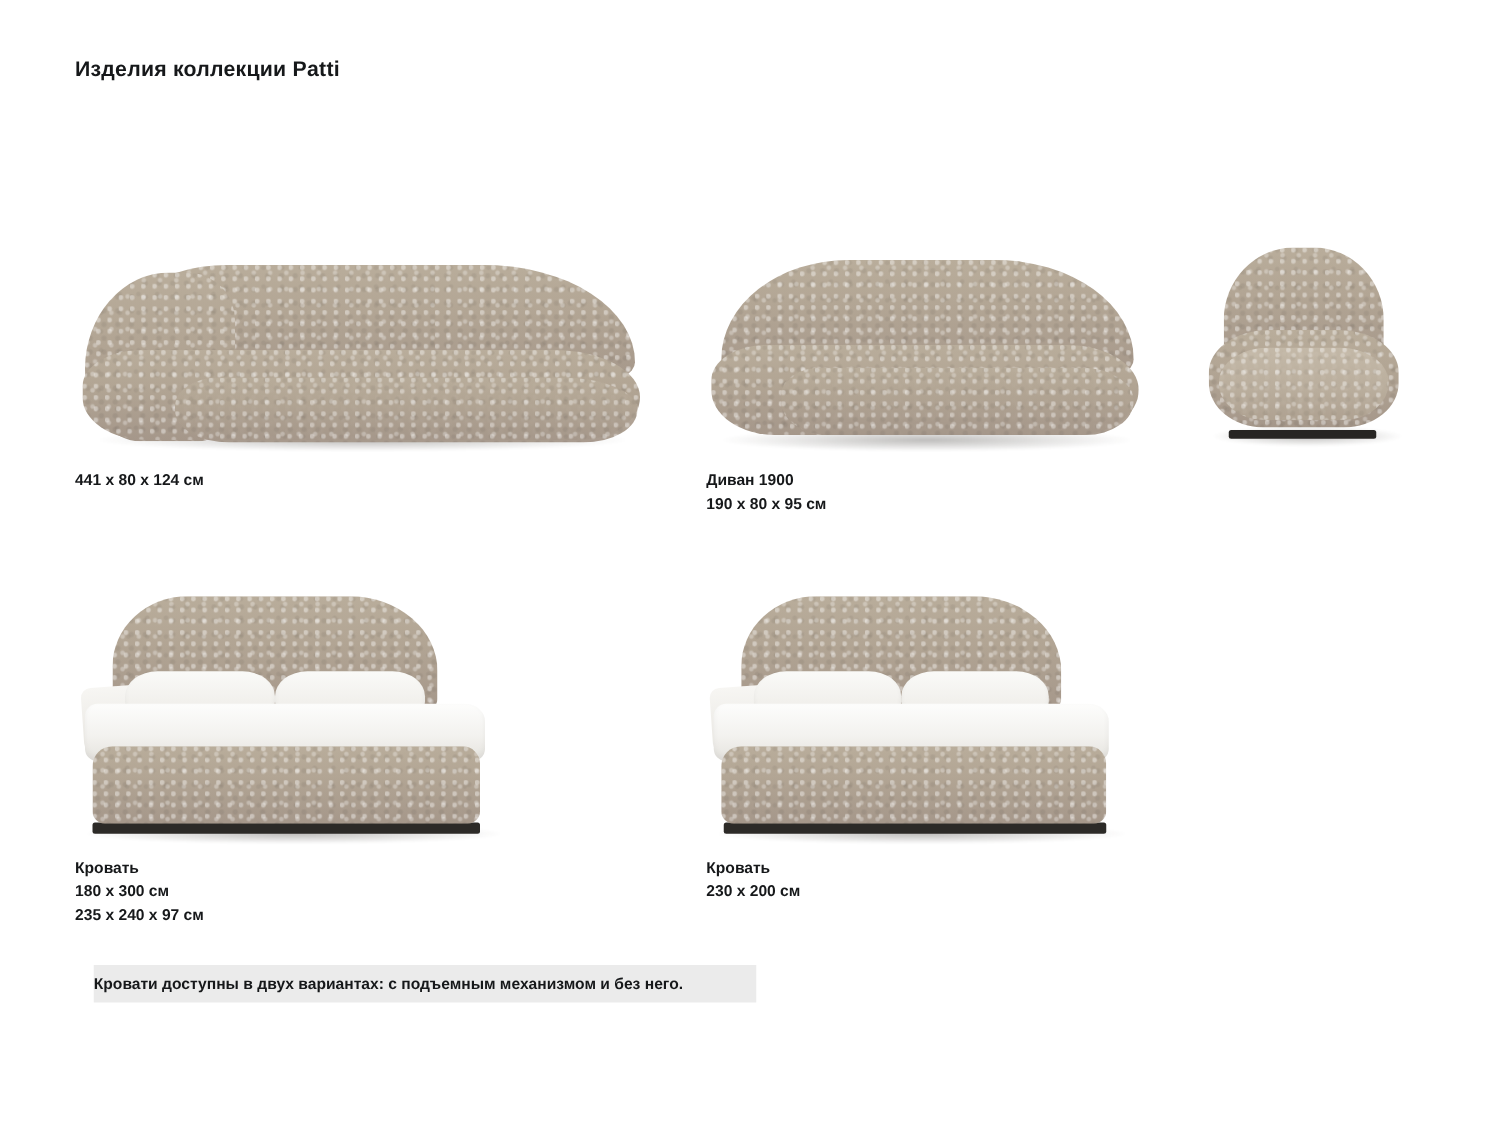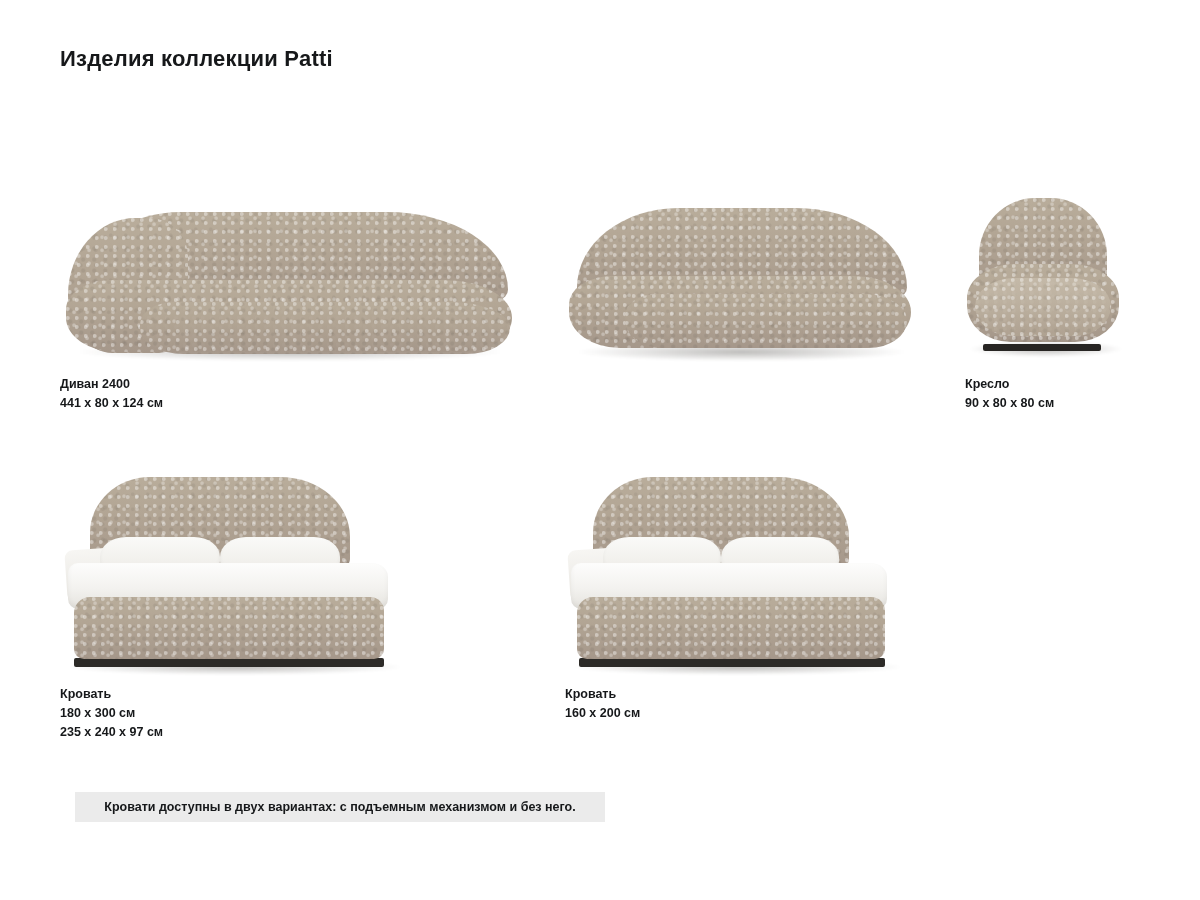--- a/index.html
+++ b/index.html
@@ -18,21 +18,21 @@
   .page {
     width: 1200px;
     height: 900px;
     position: relative;
     box-sizing: border-box;
   }
   .page-title {
     position: absolute;
     left: 60px;
     top: 46px;
-    font-size: 22px;
+    font-size: 17px;
     font-weight: bold;
     letter-spacing: 0.2px;
     color: #16181a;
   }
 
   
   .row {
     position: absolute;
     left: 60px;
     width: 1090px;
@@ -199,27 +199,26 @@
     position: absolute;
     top: 28px;
     width: 34px; height: 52px;
     border-radius: 16px 16px 14px 14px / 14px 14px 12px 12px;
   }
 
   
   .note {
     position: absolute;
     left: 75px;
-    top: 792px;
+    top: 772px;
     width: 530px;
     height: 30px;
     background: #ebebeb;
     display: flex;
     align-items: center;
-    justify-content: center;
   }
   .note-text {
     font-size: 12.5px;
     font-weight: bold;
     color: #16181a;
   }
 </style>
 </head>
 <body>
 
@@ -233,49 +232,48 @@
       <div class="cell-art">
         <div class="art" style="width:460px;height:175px;">
           <div class="shadow" style="left:20px; bottom:4px; width:420px; height:18px;"></div>
           <div class="sofa24-back fab"></div>
           <div class="sofa24-backL fab"></div>
           <div class="sofa24-seat fab"></div>
           <div class="sofa24-seat2 fab" style="opacity:0.95;"></div>
         </div>
       </div>
       <div class="cell-caption">
-        <div class="cap-name">Диван 2400</div>
         <div class="cap-line">441 x 80 x 124 см</div>
       </div>
     </div>
 
     <div class="cell c2">
       <div class="cell-art">
         <div class="art" style="width:355px;height:175px;">
           <div class="shadow" style="left:14px; bottom:4px; width:325px; height:18px;"></div>
           <div class="sofa19-back fab"></div>
           <div class="sofa19-seat fab"></div>
           <div class="sofa19-seat fab" style="left:60px; top:104px; width:282px; height:54px; opacity:0.95;"></div>
         </div>
+      </div>
+      <div class="cell-caption">
+        <div class="cap-name">Диван 1900</div>
+        <div class="cap-line">190 x 80 x 95 см</div>
       </div>
     </div>
 
     <div class="cell c3">
       <div class="cell-art">
         <div class="art" style="width:165px;height:175px;">
           <div class="shadow" style="left:6px; bottom:8px; width:150px; height:16px;"></div>
           <div class="plinth" style="left:18px; bottom:14px; width:118px; height:7px; background:#272523;"></div>
           <div class="chair-back fab"></div>
           <div class="chair-seat fab"></div>
           <div class="chair-seat fab-light" style="left:10px; top:88px; width:136px; height:58px; opacity:0.9;"></div>
         </div>
-      </div>
-      <div class="cell-caption">
-        <div class="cap-name">Кресло</div>
-        <div class="cap-line">90 x 80 x 80 см</div>
       </div>
     </div>
   </div>
 
   <div class="row row-2">
 
     <div class="cell c1">
       <div class="cell-art" style="height:215px;">
         <div class="art" style="width:350px;height:210px;">
           <div class="shadow" style="left:10px; bottom:0px; width:330px; height:16px;"></div>
@@ -303,21 +301,21 @@
           <div class="bed-head fab" style="left:28px; top:12px; width:256px; height:92px;"></div>
           <div class="sheet-edge" style="left:4px; top:84px; width:52px; height:52px; transform:rotate(-4deg);"></div>
           <div class="pillow" style="left:38px; top:72px; width:118px; height:40px;"></div>
           <div class="pillow" style="left:156px; top:72px; width:118px; height:40px;"></div>
           <div class="mattress" style="left:6px; top:98px; width:316px; height:46px;"></div>
           <div class="bed-base fab" style="left:12px; top:132px; width:308px; height:62px;"></div>
         </div>
       </div>
       <div class="cell-caption">
         <div class="cap-name">Кровать</div>
-        <div class="cap-line">160 x 200 см</div>
+        <div class="cap-line">230 x 200 см</div>
       </div>
     </div>
 
   </div>
 
   <div class="note">
     <span class="note-text">Кровати доступны в двух вариантах: с подъемным механизмом и без него.</span>
   </div>
 
 </div>

